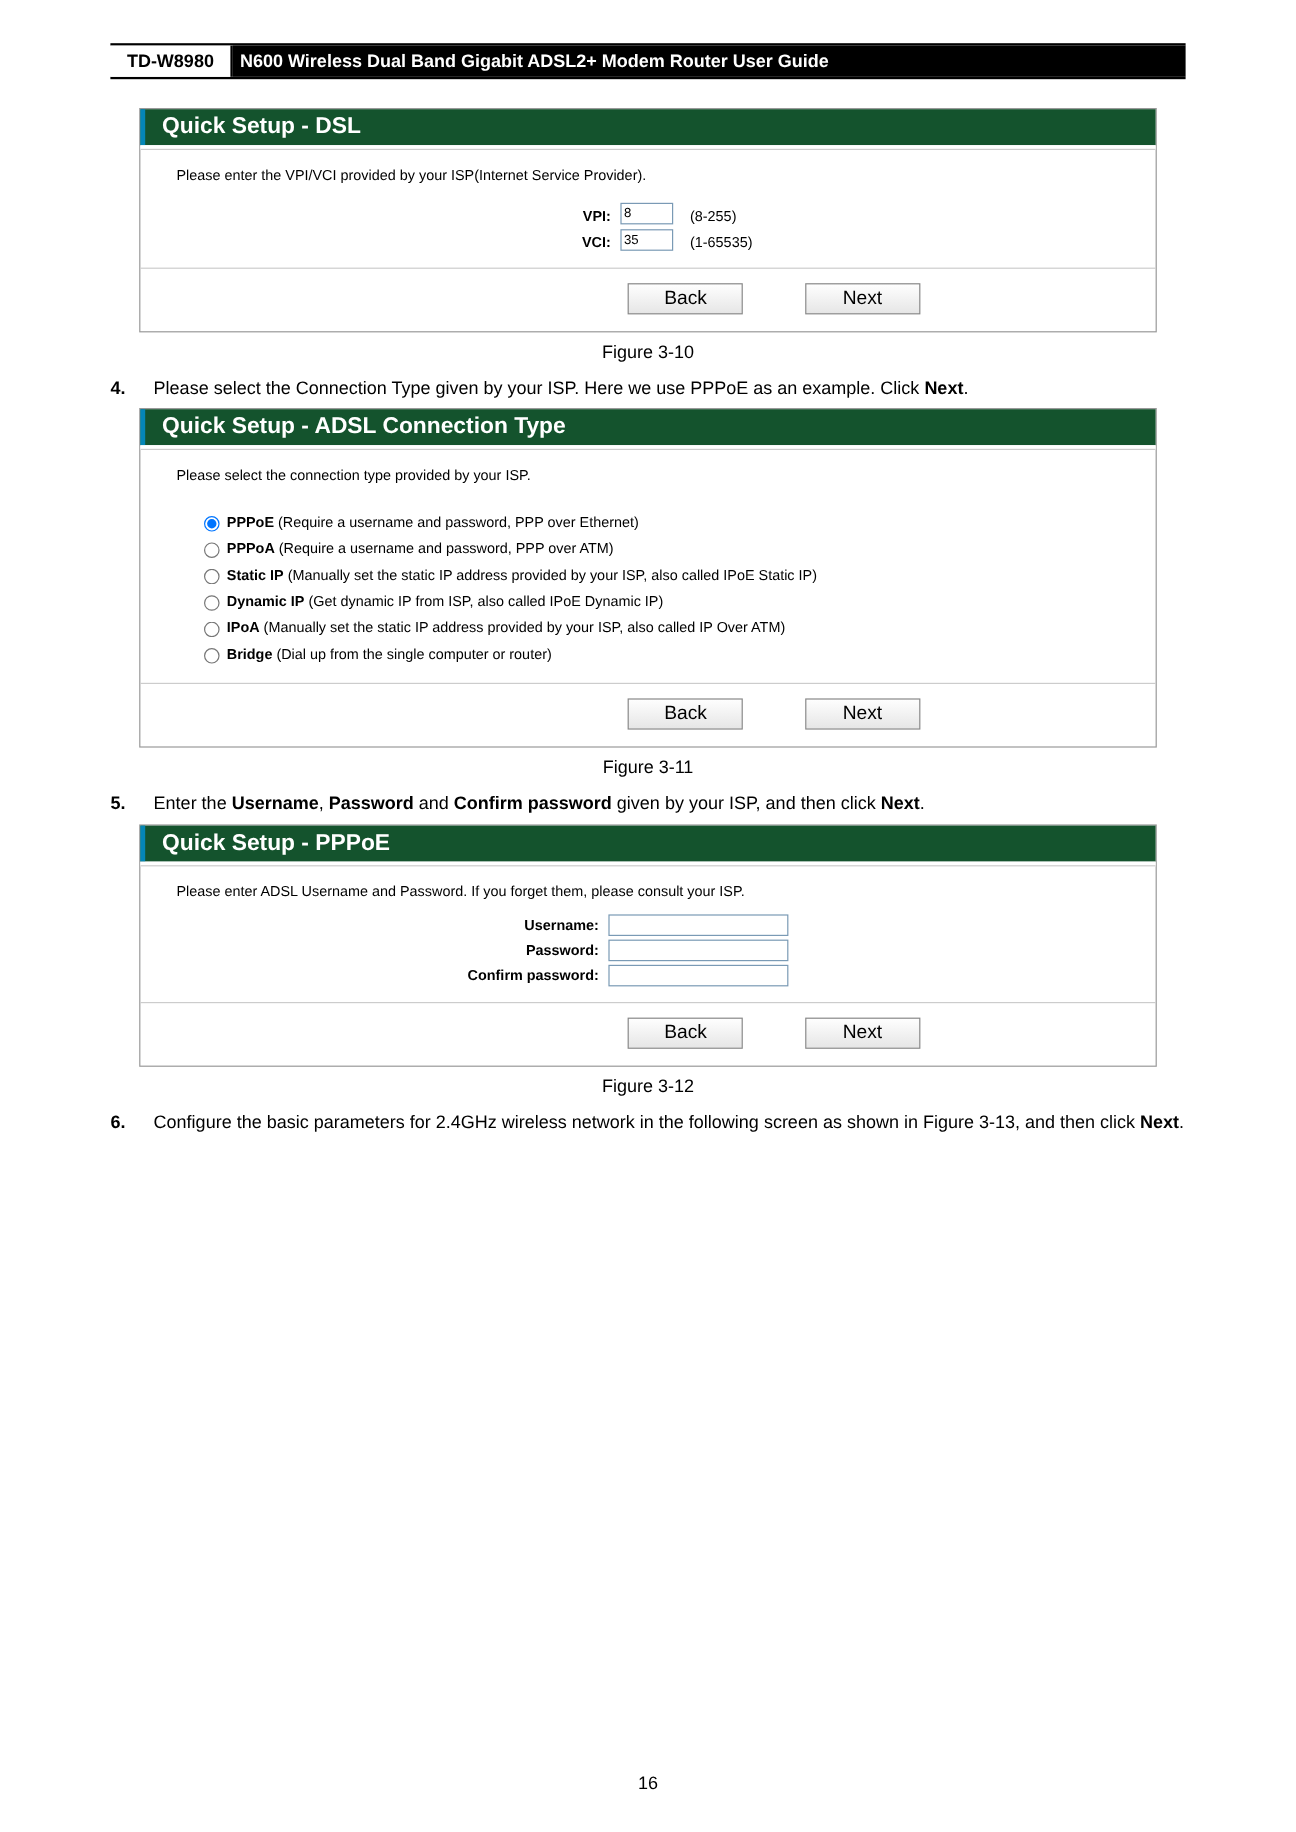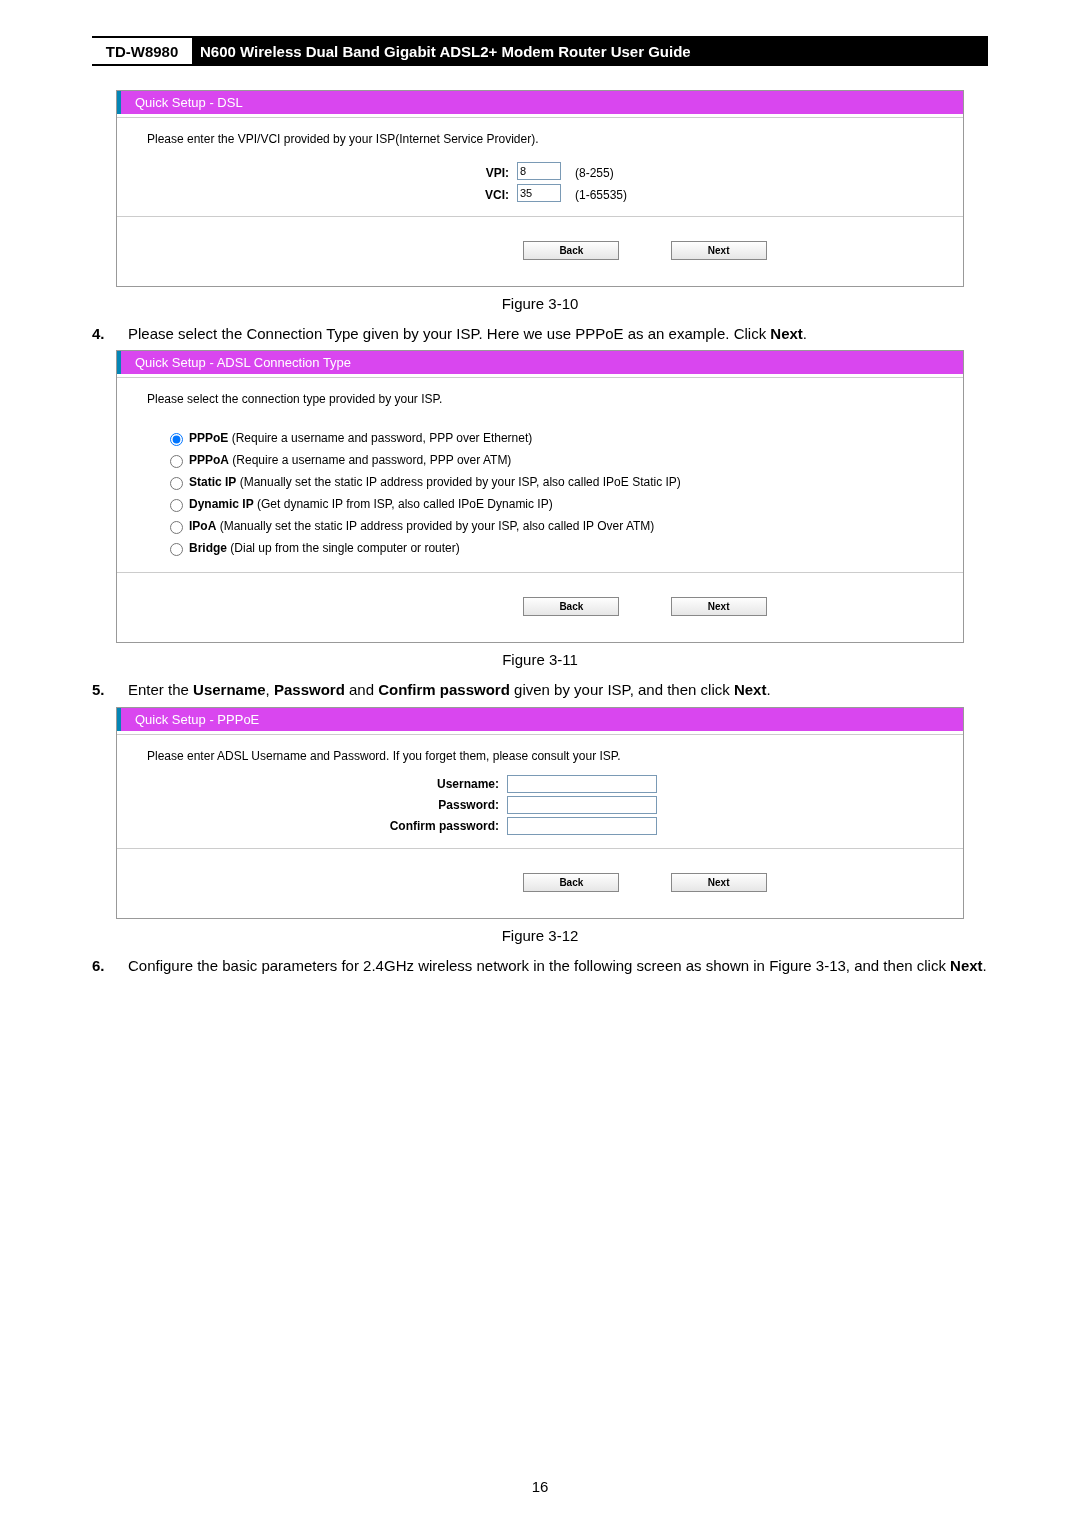--- a/index.html
+++ b/index.html
@@ -52,42 +52,42 @@
   .content { padding: 18px 92px 0 92px; }
   
   .panel {
     border: 1px solid #999;
     margin: 6px 24px 8px 24px;
     background: #fff;
     font-size: 12px;
     color: #000;
   }
   .panel-title {
-    background: #d946ef;
+    background: #14532d;
     color: #fff;
-    font-weight: normal;
-    font-size: 13px;
+    font-weight: bold;
+    font-size: 19px;
     padding: 4px 14px;
     border-left: 4px solid #0486b5;
   }
   .panel-strip { height: 4px; background: #fff; border-bottom: 1px solid #ccc; }
   .panel-body { padding: 14px 30px 10px 30px; }
   .panel-btns {
     border-top: 1px solid #ccc;
     padding: 8px 0 10px 0;
     text-align: center;
   }
   .panel-btns .btn-wrap { display: inline-block; margin-left: 210px; }
   .btn {
     display: inline-block;
     min-width: 96px;
     padding: 3px 10px;
-    margin: 16px 24px;
-    font-size: 10px;
-    font-weight: bold;
+    margin: 4px 24px;
+    font-size: 16px;
+    font-weight: normal;
     text-align: center;
     border: 1px solid #888;
     background: linear-gradient(#fefefe, #e6e6e6);
     cursor: pointer;
   }
   
   .form-row { display: flex; align-items: flex-end; margin: 4px 0; }
   .form-lbl { width: 370px; text-align: right; font-weight: bold; padding-right: 8px; font-size: 12px; }
   .txt-in {
     width: 44px; height: 18px; border: 1px solid #7a9ab5; padding: 0 2px; font-size: 11px;

